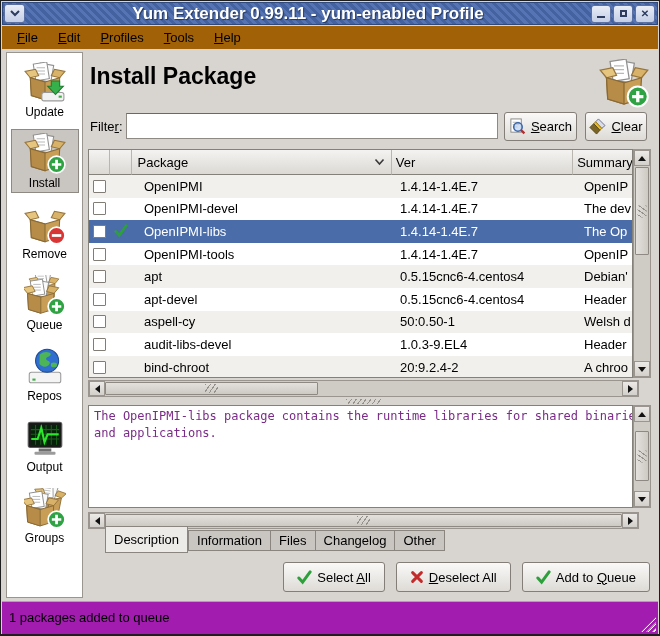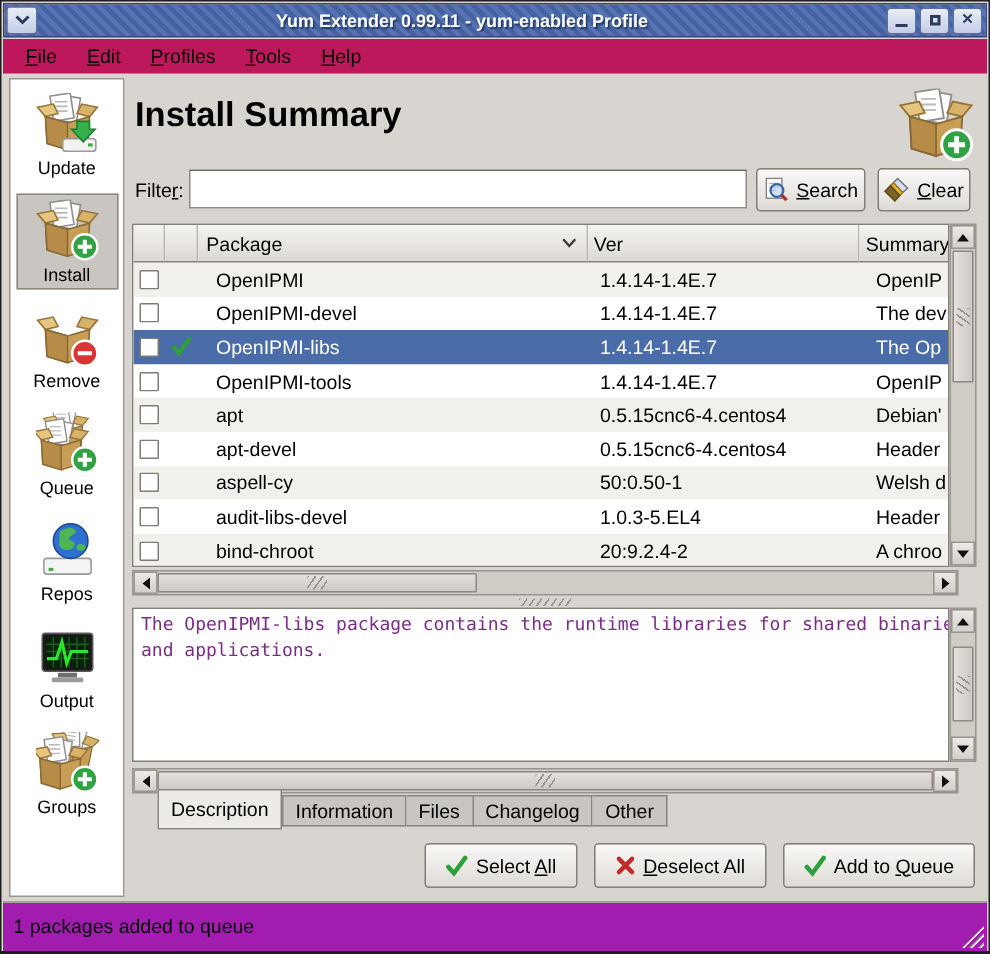--- a/index.html
+++ b/index.html
@@ -7,32 +7,32 @@
   .window{position:relative;width:660px;height:636px;background:#d8d4cf;
     border:1px solid #1e1e1e;border-bottom:2px solid #1e1e1e;overflow:hidden;
     font-family:"Liberation Sans",sans-serif;color:#000;}
 
   
   .titlebar{position:absolute;left:1px;top:1px;right:1px;height:23px;
     background:repeating-linear-gradient(45deg,#44629f 0 3px,#5674b4 3px 6px);
     border:1px solid #30497c;display:flex;align-items:center;}
   .tb-menu-btn{width:21px;height:19px;margin-left:1px;background:linear-gradient(#e9edf6,#c3cde6);
     border:1px solid #5a70a2;border-radius:3px;display:flex;align-items:center;justify-content:center;}
-  .title-text{flex:1;text-align:center;color:#fff;font-weight:bold;font-size:12px;
+  .title-text{flex:1;text-align:center;color:#fff;font-weight:bold;font-size:17px;
     text-shadow:1px 1px 1px #22365e;white-space:nowrap;overflow:hidden;}
   .tb-btns{display:flex;gap:2px;margin-right:2px;}
   .tb-btn{width:20px;height:18px;background:linear-gradient(#e9edf6,#c3cde6);
     border:1px solid #5a70a2;border-radius:3px;display:flex;align-items:center;justify-content:center;
     color:#2c3b5e;font-size:10px;font-weight:bold;line-height:1;}
   .glyph-max{width:7px;height:7px;border:2px solid #2c3b5e;}
   .glyph-min{width:8px;height:2px;background:#2c3b5e;margin-top:6px;}
 
   
   .menubar{position:absolute;left:1px;top:25px;right:1px;height:23px;display:flex;
-    align-items:center;padding-left:5px;font-size:13px;background:#be185d;}
+    align-items:center;padding-left:5px;font-size:13px;background:#a16207;}
   .menu-item{padding:3px 10px;cursor:default;}
   .u{text-decoration:underline;}
 
   
   .sidebar{position:absolute;left:5px;top:51px;width:77px;height:546px;background:#fff;
     border:1px solid #9b958f;display:flex;flex-direction:column;align-items:center;
     padding-top:5px;overflow:hidden;}
   .side-item{width:68px;display:flex;flex-direction:column;align-items:center;
     padding:3px 0 2px;margin-bottom:7px;font-size:12px;border:1px solid transparent;}
   .side-item svg{width:42px;height:42px;display:block;}
@@ -245,21 +245,21 @@
           </g>
         <g transform="translate(-3,3) scale(0.92)">
             <use href="#box-base"></use>
           </g>
         <use href="#badge-plus"></use>
       </svg>
       <span class="side-label">Groups</span>
     </div>
   </div>
 
-  <div class="page-title">Install Summary</div>
+  <div class="page-title">Install Package</div>
   <svg class="header-icon" viewBox="0 0 40 40">
     <use href="#box-base"></use>
       <use href="#badge-plus"></use>
   </svg>
 
   <div class="filter-label"><span>Filte</span><span class="u">r</span><span>:</span></div>
   <input class="filter-input" value="" style="">
   <div class="btn" id="clear-btn">
     <svg width="17" height="17" viewBox="0 0 18 18">
       <polygon points="10,1 17,8 13.5,11 7,4" fill="#d8dcec" stroke="#6a6f87"></polygon>
@@ -362,21 +362,21 @@
       <span class="cell c2">aspell-cy</span>
       <span class="cell c3">50:0.50-1</span>
       <span class="cell c4">Welsh d</span>
     </div>
     <div class="trow even">
       <span class="cell c0">
           <span class="cb"></span>
         </span>
       <span class="cell c1"></span>
       <span class="cell c2">audit-libs-devel</span>
-      <span class="cell c3">1.0.3-5.EL4</span>
+      <span class="cell c3">1.0.3-9.EL4</span>
       <span class="cell c4">Header</span>
     </div>
     <div class="trow odd">
       <span class="cell c0">
           <span class="cb"></span>
         </span>
       <span class="cell c1"></span>
       <span class="cell c2">bind-chroot</span>
       <span class="cell c3">20:9.2.4-2</span>
       <span class="cell c4">A chroo</span>

